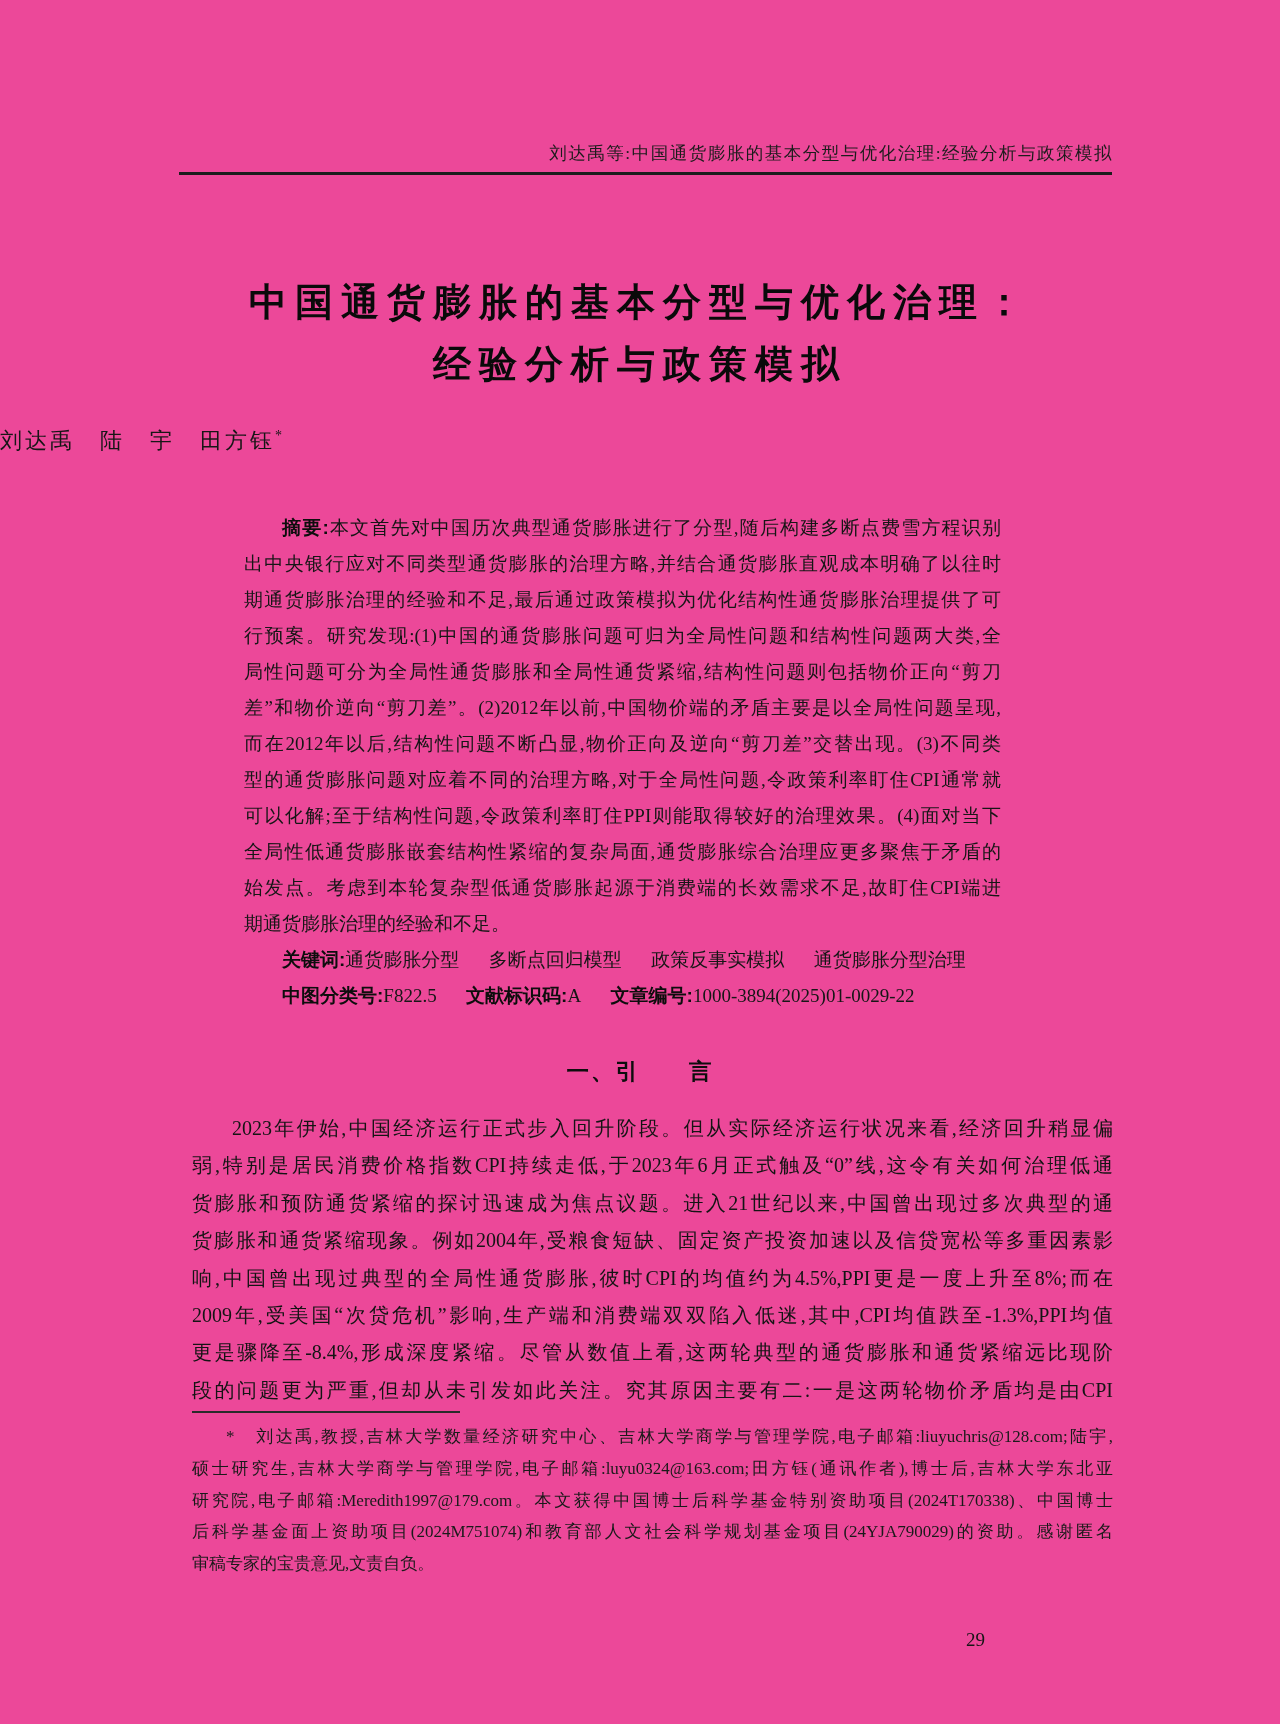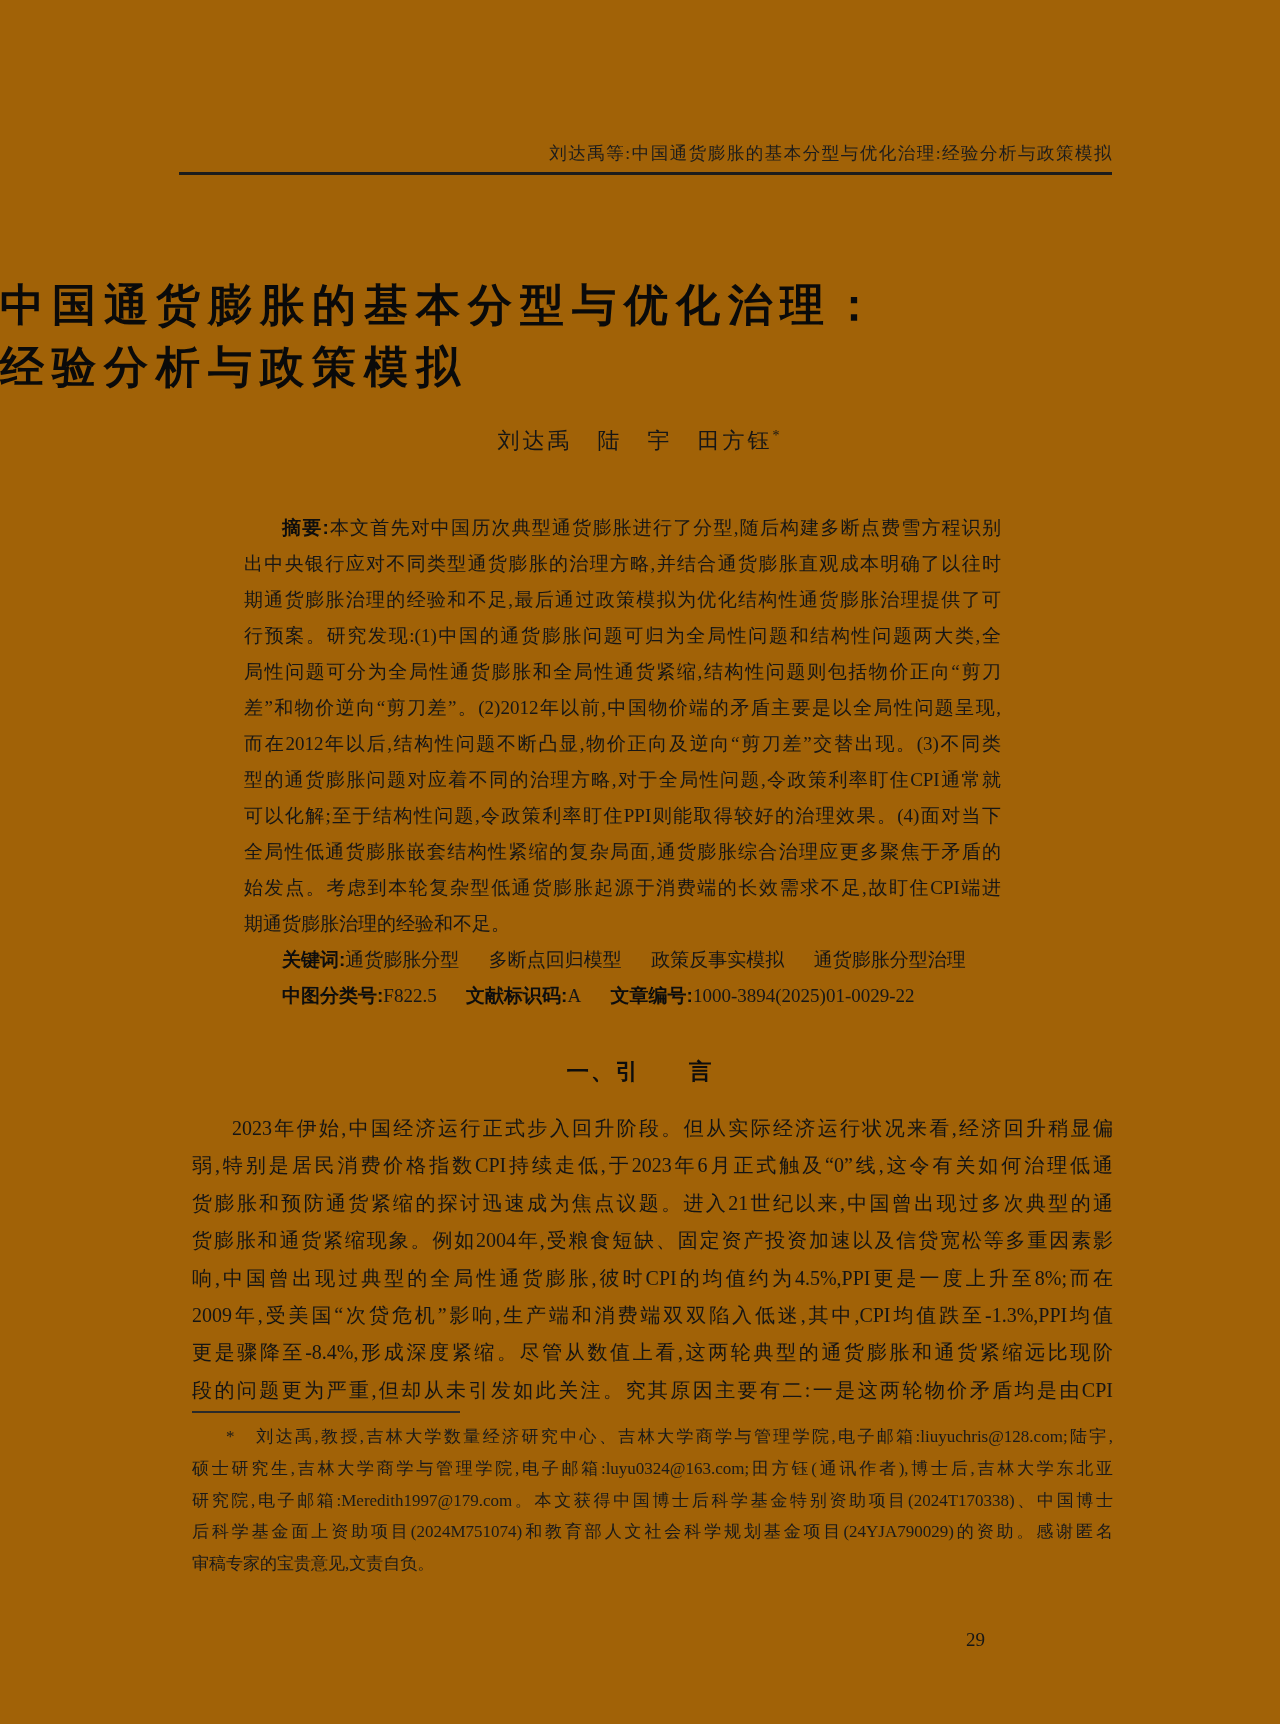--- a/index.html
+++ b/index.html
@@ -1,32 +1,32 @@
 <!DOCTYPE html>
 <html><head>
 <meta charset="utf-8">
 <style>
   html,body { margin:0; padding:0; background:#ffffff; }
   .page {
     position:relative; width:1280px; height:1724px; margin:0 auto;
-    background:#a16207; color:#131313; overflow:hidden;
+    background:#ec4899; color:#131313; overflow:hidden;
     font-family:"Liberation Serif","DejaVu Serif",serif;
   }
   .running-head {
     position:absolute; top:141px; right:167px;
     font-size:17.5px; letter-spacing:1.5px; color:#1c1c1c; white-space:nowrap;
   }
   .head-rule { position:absolute; top:172px; left:179px; width:933px; height:2.5px; background:#1c1c1c; }
 
   .title {
-    position:absolute; top:246px; left:0; width:100%; 
-    font-weight:bold; font-size:44px; line-height:62px; letter-spacing:8px; color:#0a0a0a;
+    position:absolute; top:246px; left:0; width:100%; text-align:center;
+    font-weight:bold; font-size:38px; line-height:62px; letter-spacing:8px; color:#0a0a0a;
   }
   .authors {
-    position:absolute; top:426px; left:0; width:100%; text-align:center;
+    position:absolute; top:426px; left:0; width:100%; 
     font-size:22px; letter-spacing:3px; color:#161616;
   }
   .authors sup { font-size:14px; vertical-align:super; }
 
   .abstract-block {
     position:absolute; top:510px; left:244px; width:757px;
     font-size:19px; line-height:36px; color:#161616;
   }
   .jline { text-align:justify; text-align-last:justify; }
   .indent { text-indent:2em; }

